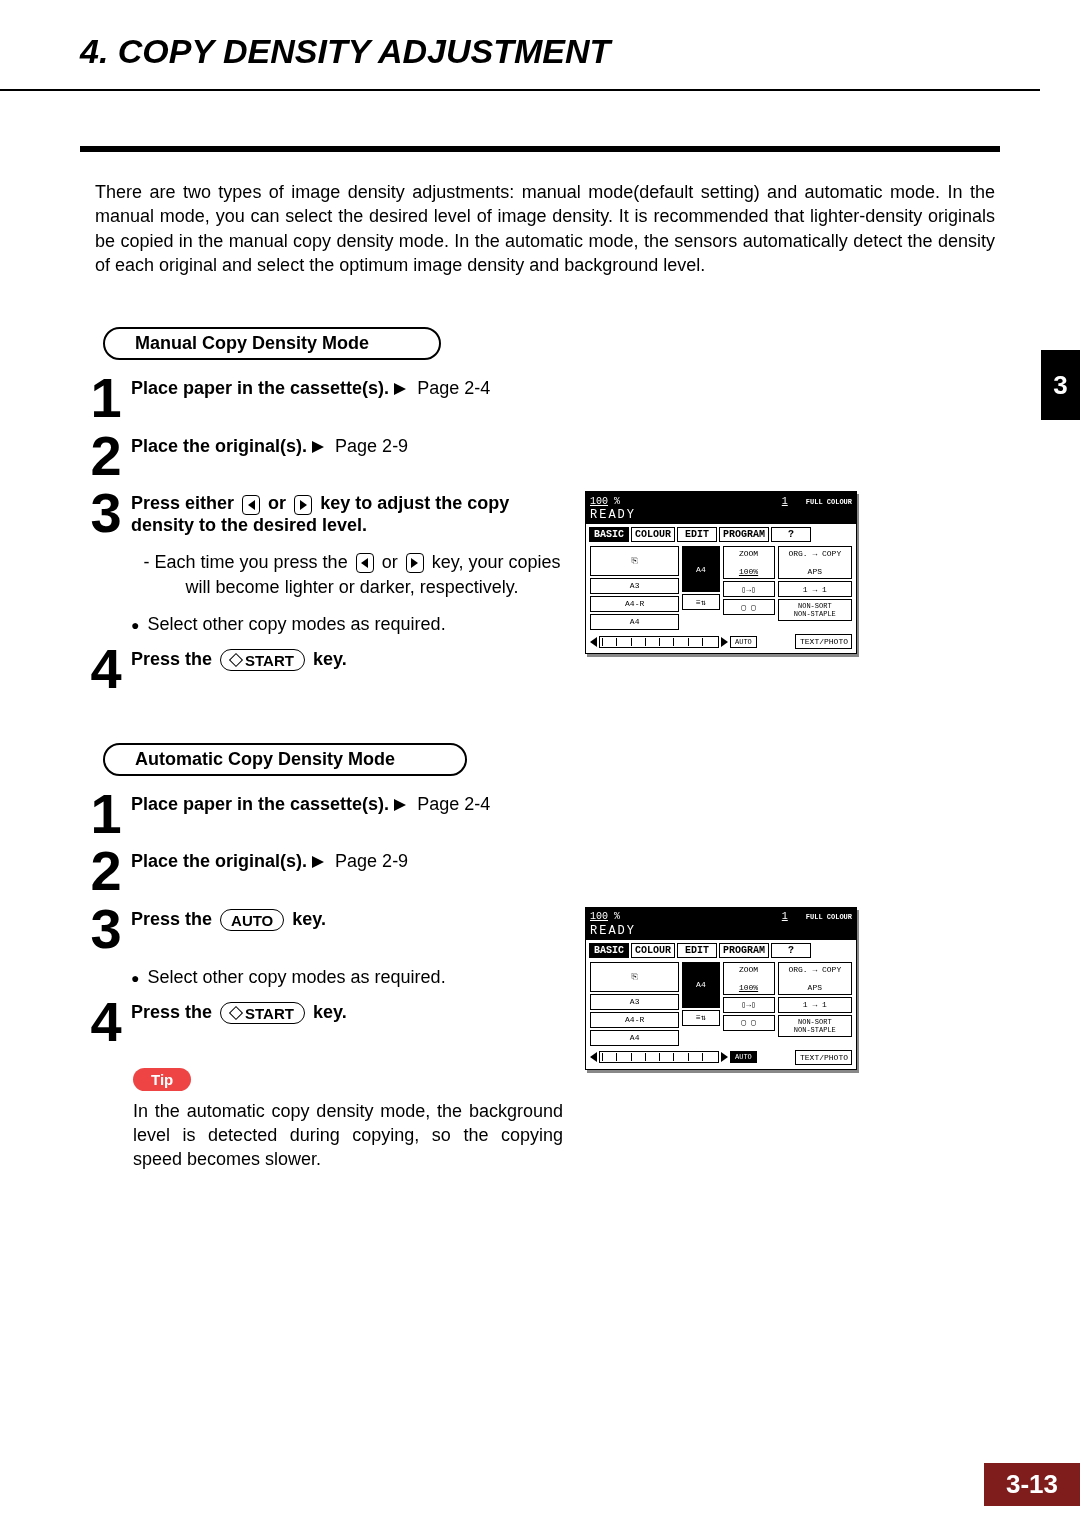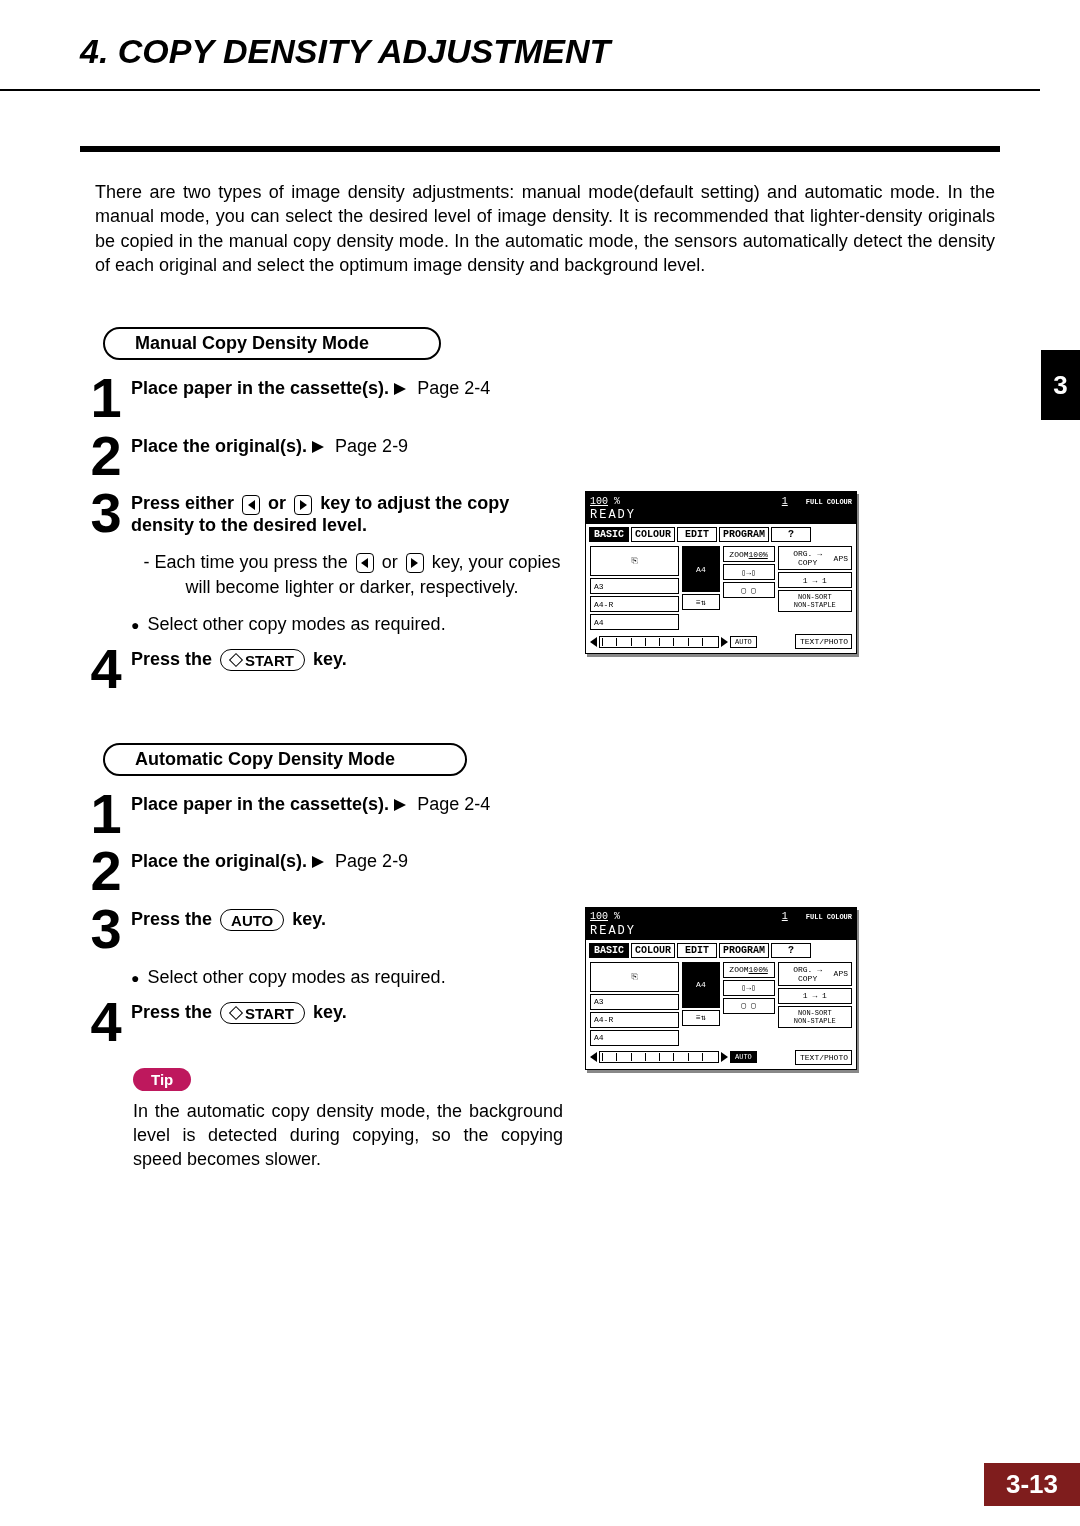--- a/index.html
+++ b/index.html
@@ -129,33 +129,33 @@
   .panel .topbar .line1 { width:100%; display:flex; justify-content:space-between;}
   .panel .topbar .ready { width:100%; font-size:12px; letter-spacing:2px;}
   .panel .tabs { display:flex; gap:2px; padding:3px 3px 0 3px; }
   .panel .tab {
     border:1.5px solid #000; padding:1px 3px; font-size:10px; font-weight:bold;
     min-width:40px; text-align:center; background:#fff;
   }
   .panel .tab.active { background:#000; color:#fff; }
   .panel .body { padding: 4px; display:flex; gap:3px; }
   .panel .pcol { display:flex; flex-direction:column; gap:2px; flex:1;}
-  .panel .box { border:1.5px solid #000; padding:2px 3px; font-size:8px; text-align:center; background:#fff; min-height:16px; display:flex; align-items:center; justify-content:center;}
+  .panel .box { border:1.5px solid #000; padding:2px 3px; font-size:8px; text-align:center; background:#fff; min-height:16px; display:flex; align-items:center; justify-content:center;flex-direction:column;}
   .panel .box.sel { background:#000; color:#fff; }
   .panel .tray { border:1px solid #000; height:30px; display:flex; align-items:center; justify-content:center; font-size:8px;}
   .panel .botbar { display:flex; gap:2px; padding:0 4px 4px 4px; align-items:center;}
   .panel .slider { flex:1; height:12px; border:1px solid #000; display:flex; align-items:center; padding:0 2px;}
   .panel .slider .seg { flex:1; height:8px; border-left:1px solid #000;}
   .panel .autobtn { border:1.5px solid #000; padding:1px 4px; font-size:7px; }
   .panel .autobtn.sel { background:#000; color:#fff;}
   .panel .txtphoto { border:1.5px solid #000; padding:2px 4px; font-size:8px; width:57px; text-align:center;}
 
   .tip-block { margin-top: 22px; margin-left: 48px; max-width: 430px; }
   .tip-label {
-    display:inline-block; background:#be185d; color:#fff; font-weight:bold;
+    display:inline-block; background:#ef4444; color:#fff; font-weight:bold;
     padding:3px 18px; border-radius: 12px; font-size:15px; margin-bottom:8px;
   }
   .tip-text { font-size:18px; line-height:1.35; text-align:justify; }
 
   .page-num {
     position:absolute; right:0; bottom:20px;
     background:#7f1d1d; color:#fff; font-size:26px; font-weight:bold;
     padding:6px 22px;
   }
 </style>

